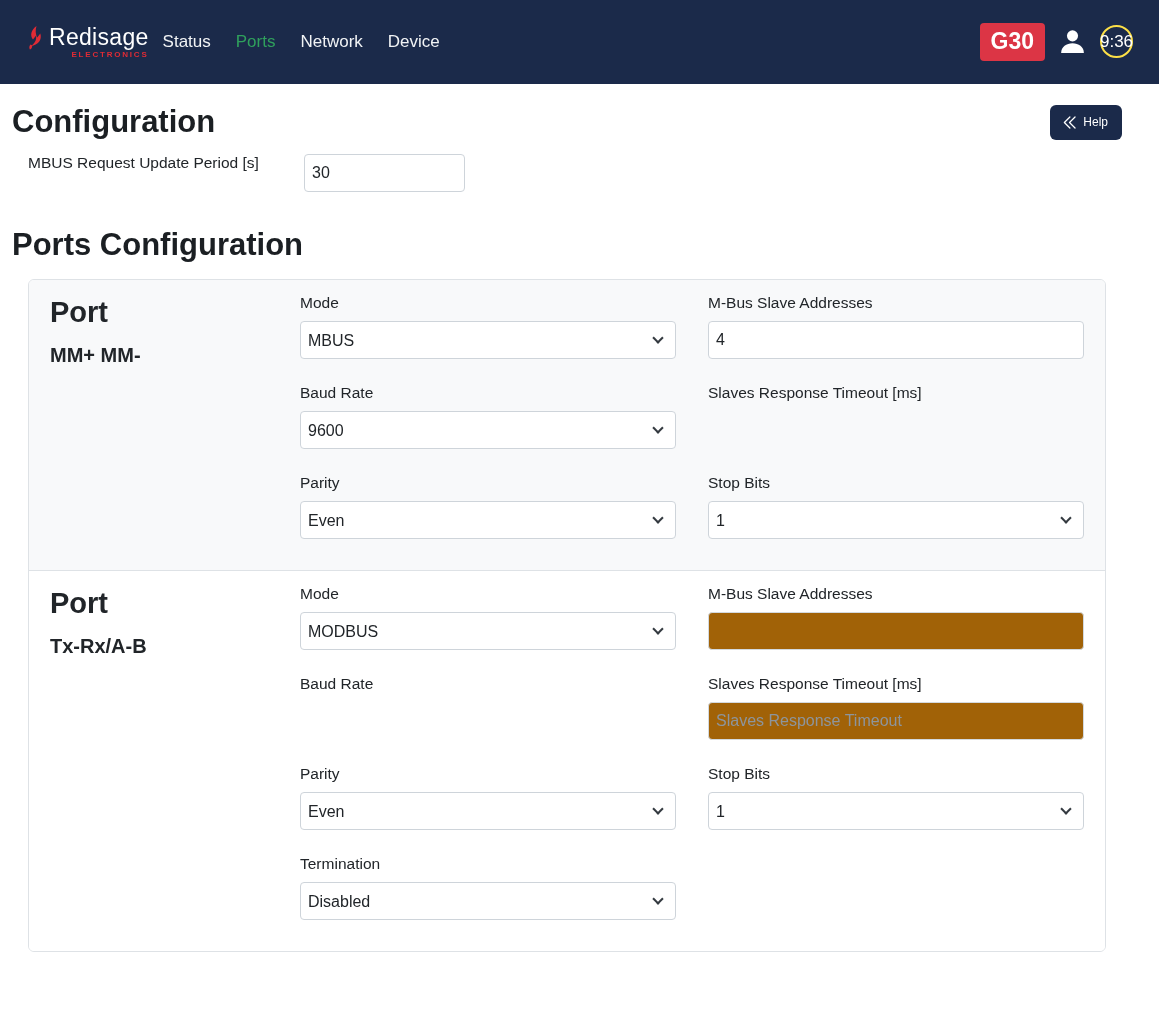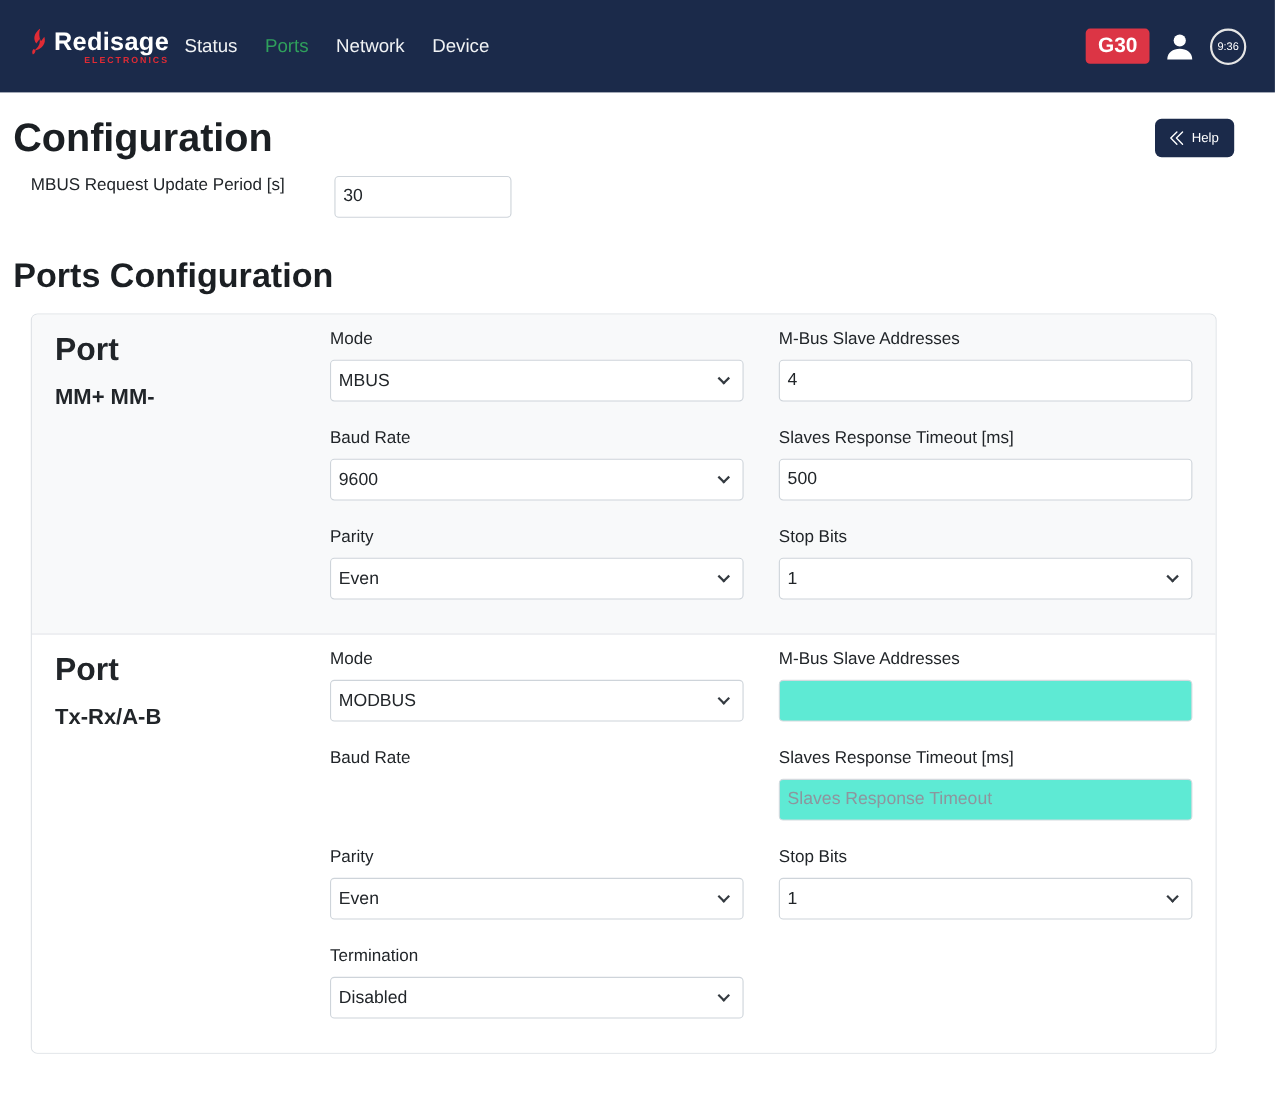--- a/index.html
+++ b/index.html
@@ -3,45 +3,45 @@
 <meta charset="utf-8">
 <style>
   *{box-sizing:border-box;margin:0;padding:0}
   html,body{background:#fff}
   body{font-family:"Liberation Sans","DejaVu Sans",sans-serif;color:#212529;width:1159px;min-height:1009px}
 
   
   .navbar{background:var(--navy,#1b2a4a);height:84px;display:flex;align-items:center;padding:0 26px}
   .brand{display:flex;align-items:flex-start;gap:5px;margin-right:14px;cursor:pointer}
   .brand-text{display:flex;flex-direction:column;line-height:1}
-  .brand-name{color:#fff;font-weight:700;font-size:23px;letter-spacing:.3px}
+  .brand-name{color:#fff;font-weight:400;font-size:23px;letter-spacing:.3px}
   .brand-sub{color:var(--logo-red,#e02b35);font-size:8px;font-weight:700;letter-spacing:1.8px;text-align:right;margin-top:2px}
   .nav-links{display:flex;gap:25px;align-items:center}
   .nav-link{color:#f1f3f5;font-size:17px;text-decoration:none;cursor:pointer}
   .nav-link.active{color:var(--green,#2fa05c)}
   .nav-right{margin-left:auto;display:flex;align-items:center;gap:13px}
-  .g30{background:var(--red,#dc3545);color:#fff;font-weight:700;font-size:19px;padding:6px 11px;border-radius:4px;line-height:1.1}
+  .g30{background:var(--red,#dc3545);color:#fff;font-weight:700;font-size:23px;padding:6px 11px;border-radius:4px;line-height:1.1}
   .user-icon svg{display:block}
-  .time-badge{width:33px;height:33px;border-radius:50%;border:2px solid #e5e5e5;color:#fff;font-size:10px;display:flex;align-items:center;justify-content:center;background:transparent}
+  .time-badge{width:33px;height:33px;border-radius:50%;border:2px solid #fde047;color:#fff;font-size:17px;display:flex;align-items:center;justify-content:center;background:transparent}
 
   
   .page-head{display:flex;justify-content:space-between;align-items:center;padding:20px 37px 4px 12px}
-  .h1{font-size:36px;font-weight:600;color:#1b1f23}
+  .h1{font-size:31px;font-weight:600;color:#1b1f23}
   .help-btn{background:var(--navy,#1b2a4a);color:#fff;border:none;border-radius:6px;font-size:12px;padding:8px 14px 8px 10px;display:flex;align-items:center;gap:4px;cursor:pointer;font-family:inherit}
   .help-btn svg{display:block}
 
   
   .config-rows{padding:10px 0 10px 28px}
   .config-row{display:flex;align-items:flex-start;margin-bottom:17px}
   .config-row .lbl{width:276px;font-size:15.5px}
   .config-row input{width:161px}
 
   
   .ctl{height:38px;border:1px solid #ced4da;border-radius:4px;background:#fff;font-size:16px;padding:6px 7px;color:#212529;font-family:inherit;width:100%;display:block}
-  input.ctl:disabled{background:#5eead4;border-color:#d3d9de}
+  input.ctl:disabled{background:#a16207;border-color:#d3d9de}
   .ctl::placeholder{color:#8d959d}
   .select-wrap{position:relative}
   .select-wrap select{appearance:none;-webkit-appearance:none;cursor:pointer}
   .chev{position:absolute;right:14px;top:13px;width:8px;height:8px;border-right:2px solid #343a40;border-bottom:2px solid #343a40;transform:rotate(45deg);pointer-events:none}
 
   
   .h2{font-size:31px;font-weight:600;color:#1b1f23;padding:8px 12px 16px}
   .ports-box{margin:0 53px 0 28px;border:1px solid #dee2e6;border-radius:6px;overflow:hidden}
   .port-card{display:flex;padding:14px 21px 6px;background:#fff}
   .port-card.first{background:#f8f9fa;border-bottom:1px solid #dee2e6}
@@ -129,21 +129,20 @@
       </div>
       <div class="field">
         <span class="flbl">Baud Rate</span>
         <div class="select-wrap">
           <select class="ctl"><option>9600</option></select>
           <span class="chev"></span>
         </div>
       </div>
       <div class="field">
         <span class="flbl">Slaves Response Timeout [ms]</span>
-        <input class="ctl" type="text" value="500" style="">
       </div>
       <div class="field">
         <span class="flbl">Parity</span>
         <div class="select-wrap">
           <select class="ctl"><option>Even</option></select>
           <span class="chev"></span>
         </div>
       </div>
       <div class="field">
         <span class="flbl">Stop Bits</span>

